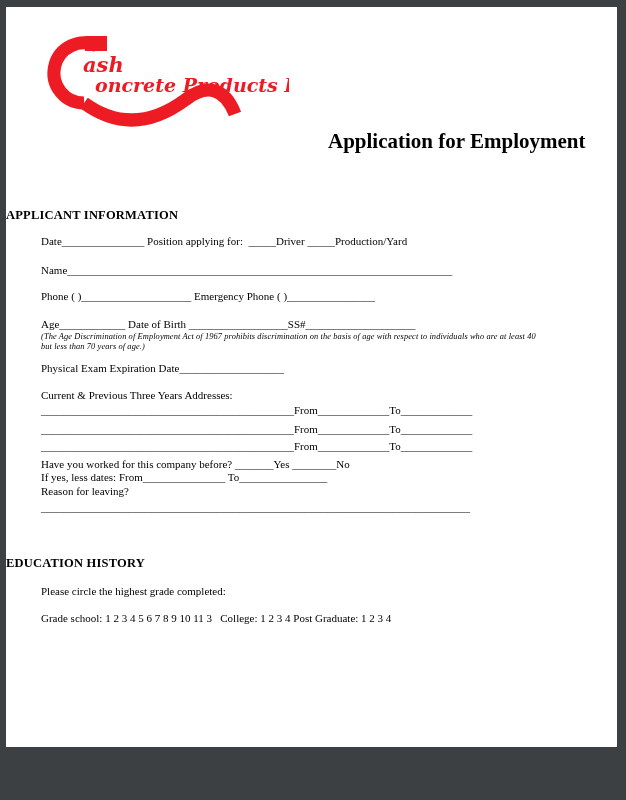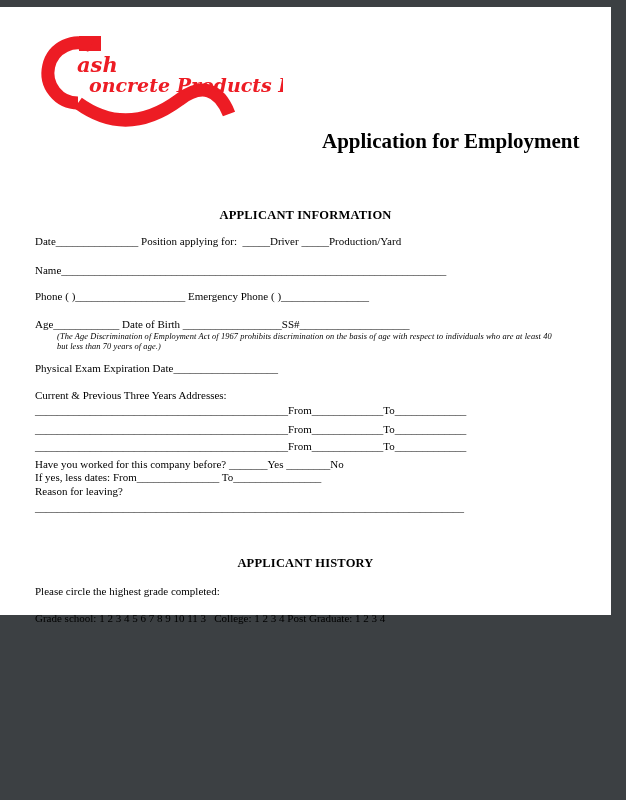--- a/index.html
+++ b/index.html
@@ -10,44 +10,44 @@
   }
   html,body{margin:0;padding:0;}
   body{
     width:626px;height:800px;position:relative;
     background:var(--frame-bg);
     font-family:"Liberation Serif", serif;
     color:var(--text-color);
     overflow:hidden;
   }
   .page{
-    position:absolute;left:0;top:7px;width:611px;height:608px;
+    position:absolute;left:6px;top:7px;width:611px;height:740px;
     background:var(--page-bg);
   }
   .logo{position:absolute;left:33px;top:23px;width:250px;height:100px;}
   .logo svg{display:block;width:250px;height:100px;}
   .logo text{
     font-family:"DejaVu Serif", serif;
     font-style:italic;font-weight:bold;
     fill:var(--brand-red);
   }
   .logo .stroke{fill:none;stroke:var(--brand-red);}
   .doc-title{
     position:absolute;left:322px;top:98px;
     font-size:21px;font-weight:bold;white-space:pre;margin-top:24px;
   }
   .heading{
-    position:absolute;left:0;width:100%;text-align:center;
+    position:absolute;left:0;width:100%;text-align:left;
     font-weight:bold;font-size:12.5px;white-space:pre;letter-spacing:.2px;font-family:Liberation Serif, serif;
   }
   .line{
     position:absolute;left:35px;font-size:11px;white-space:pre;
   }
   .disclaimer{
-    font-size:8.4px;font-style:italic;letter-spacing:.1px;margin-left:22px;
+    font-size:8.4px;font-style:italic;letter-spacing:.1px;
   }
 </style>
 </head>
 <body>
 
 <div class="page">
 
   <div class="logo">
     <svg viewBox="0 0 250 100" xmlns="http://www.w3.org/2000/svg">
       <rect x="46" y="6" width="22" height="15" fill="#ED1C24"></rect>
@@ -79,19 +79,19 @@
 
   <div class="line" style="top:397px">______________________________________________From_____________To_____________</div>
   <div class="line" style="top:416px">______________________________________________From_____________To_____________</div>
   <div class="line" style="top:433px">______________________________________________From_____________To_____________</div>
 
   <div class="line" style="top:451px">Have you worked for this company before? _______Yes ________No</div>
   <div class="line" style="top:464px">If yes, less dates: From_______________ To________________</div>
   <div class="line" style="top:478px">Reason for leaving?</div>
   <div class="line" style="top:494px">______________________________________________________________________________</div>
 
-  <div class="heading" style="top:549px">APPLICANT HISTORY</div>
+  <div class="heading" style="top:549px">EDUCATION HISTORY</div>
 
   <div class="line" style="top:578px">Please circle the highest grade completed:</div>
 
   <div class="line" style="top:605px">Grade school: 1 2 3 4 5 6 7 8 9 10 11 3   College: 1 2 3 4 Post Graduate: 1 2 3 4</div>
 
 </div>
 
 </body></html>

